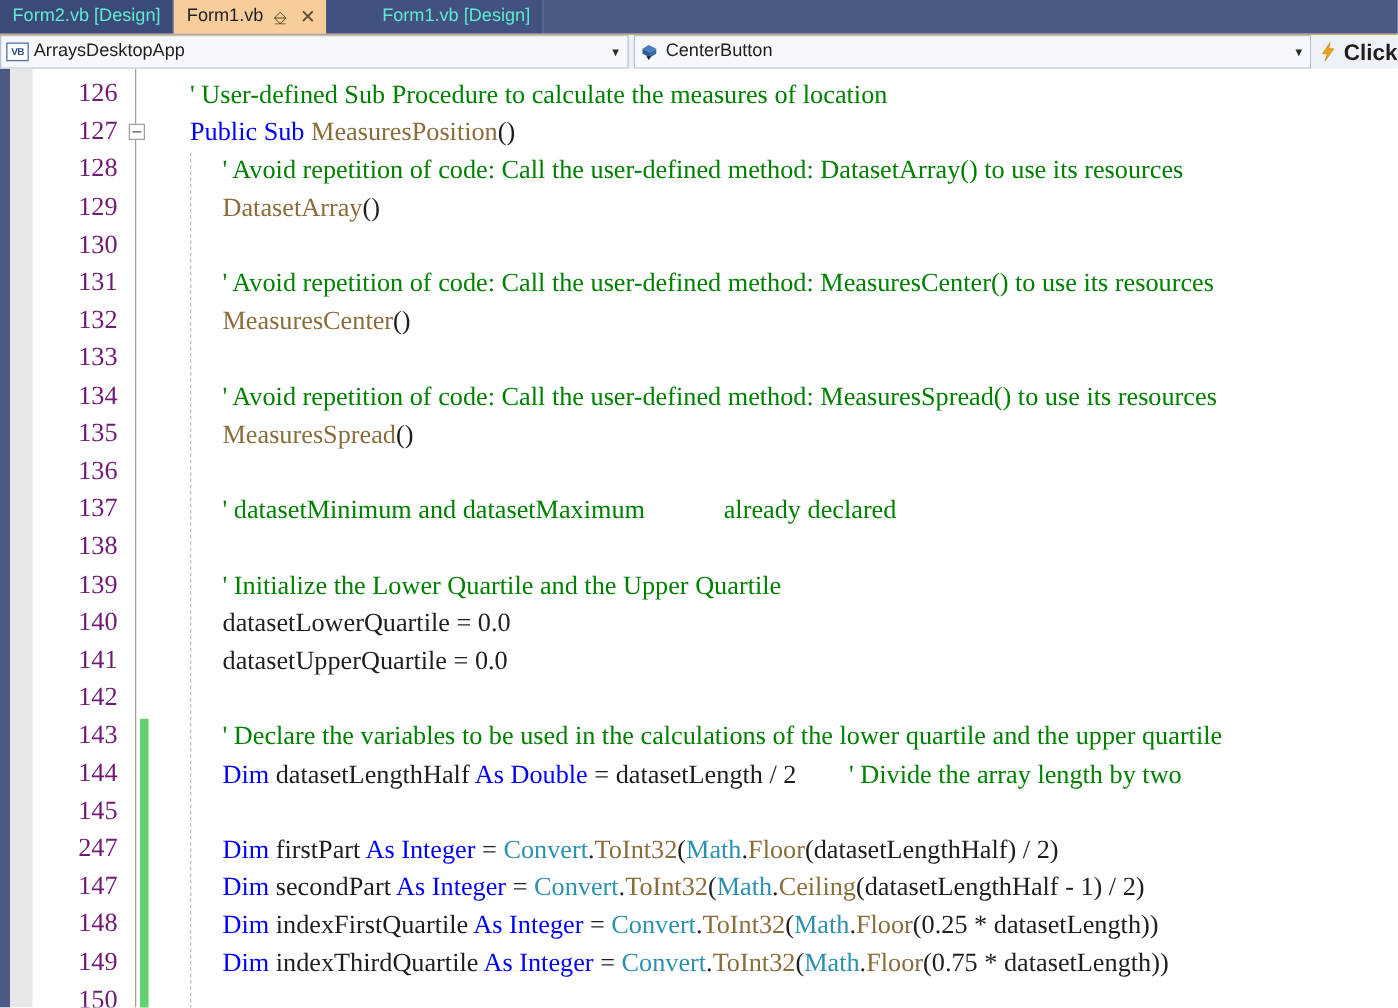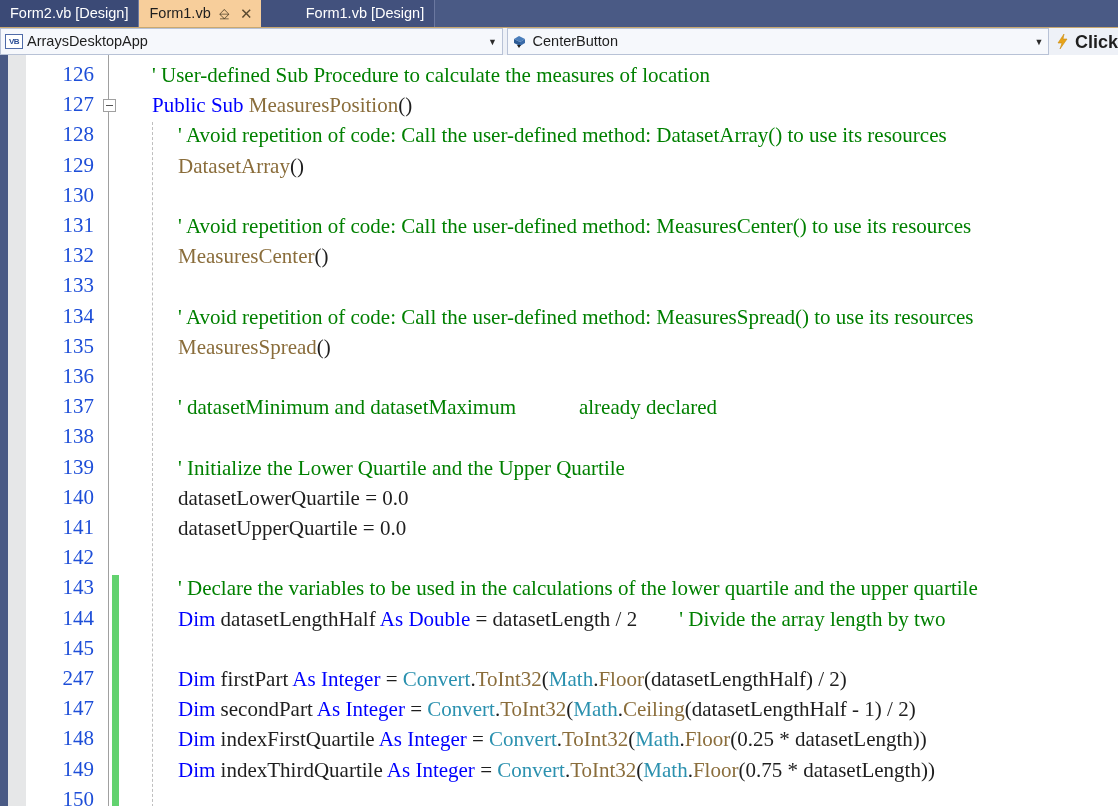--- a/index.html
+++ b/index.html
@@ -18,21 +18,21 @@
     width: 1118px; height: 27px;
     background: #4a5a85;
     display: flex;
     align-items: stretch;
   }
   .tab {
     display: flex;
     align-items: center;
     padding: 0 10px;
     font-size: 14.5px;
-    color: #ffffff;
+    color: #5eead4;
     background: #3b4a76;
     border-right: 1px solid #6b78a0;
     white-space: nowrap;
     height: 27px;
   }
   .tab.inactive-2 { background: #42517d; padding-left: 45px; }
   .tab.active {
     background: #f7ce9b;
     color: #1e1e1e;
     border-right: none;
@@ -167,21 +167,21 @@
     left: 112px;
     width: 7px;
     background: #62d26f;
   }
 
   .lnum {
     position: absolute;
     right: 8px;
     font-family: "Liberation Serif", serif;
     font-size: 21px;
-    color: #1d4ed8;
+    color: #701a75;
     line-height: 1;
     text-align: center;
   }
 
   
   #collapse-glyph {
     position: absolute;
     width: 13px; height: 13px;
     border: 1px solid #a0a0a0;
     background: #ffffff;

